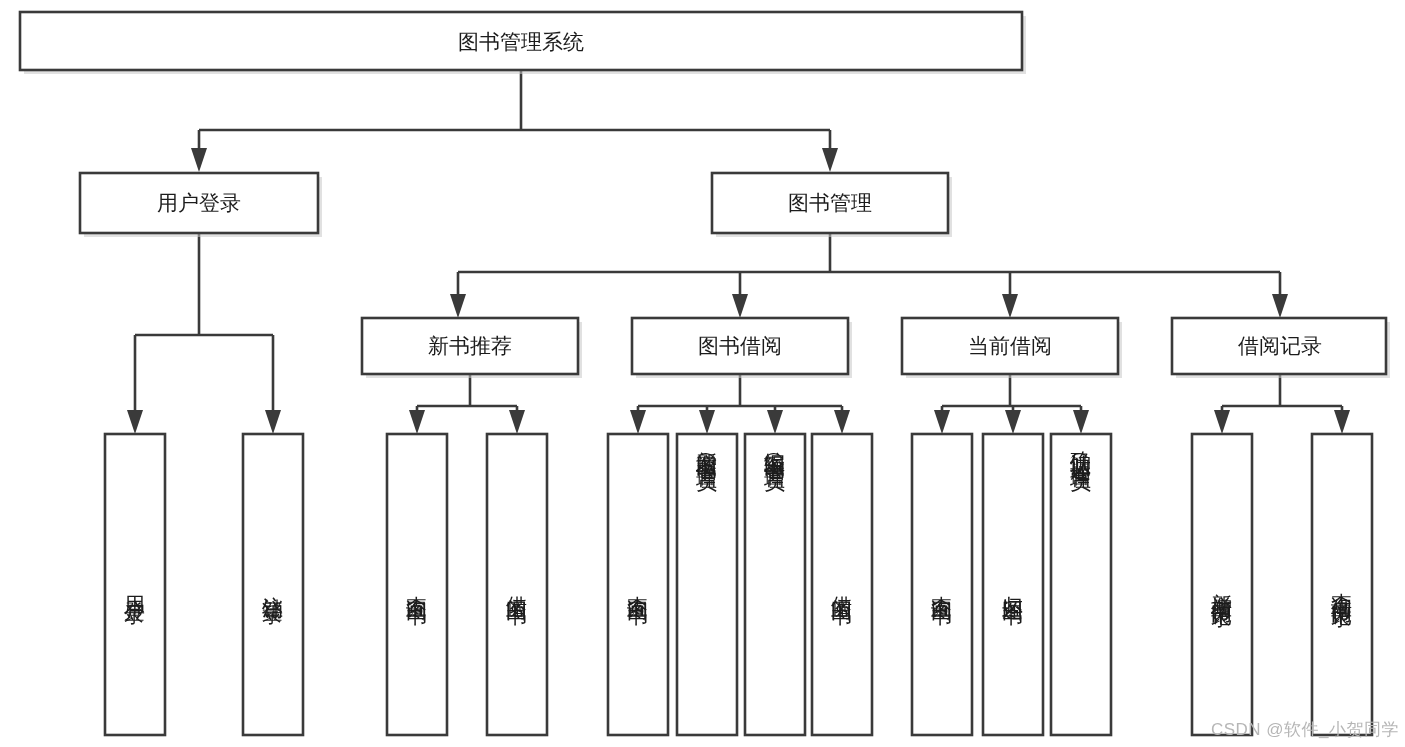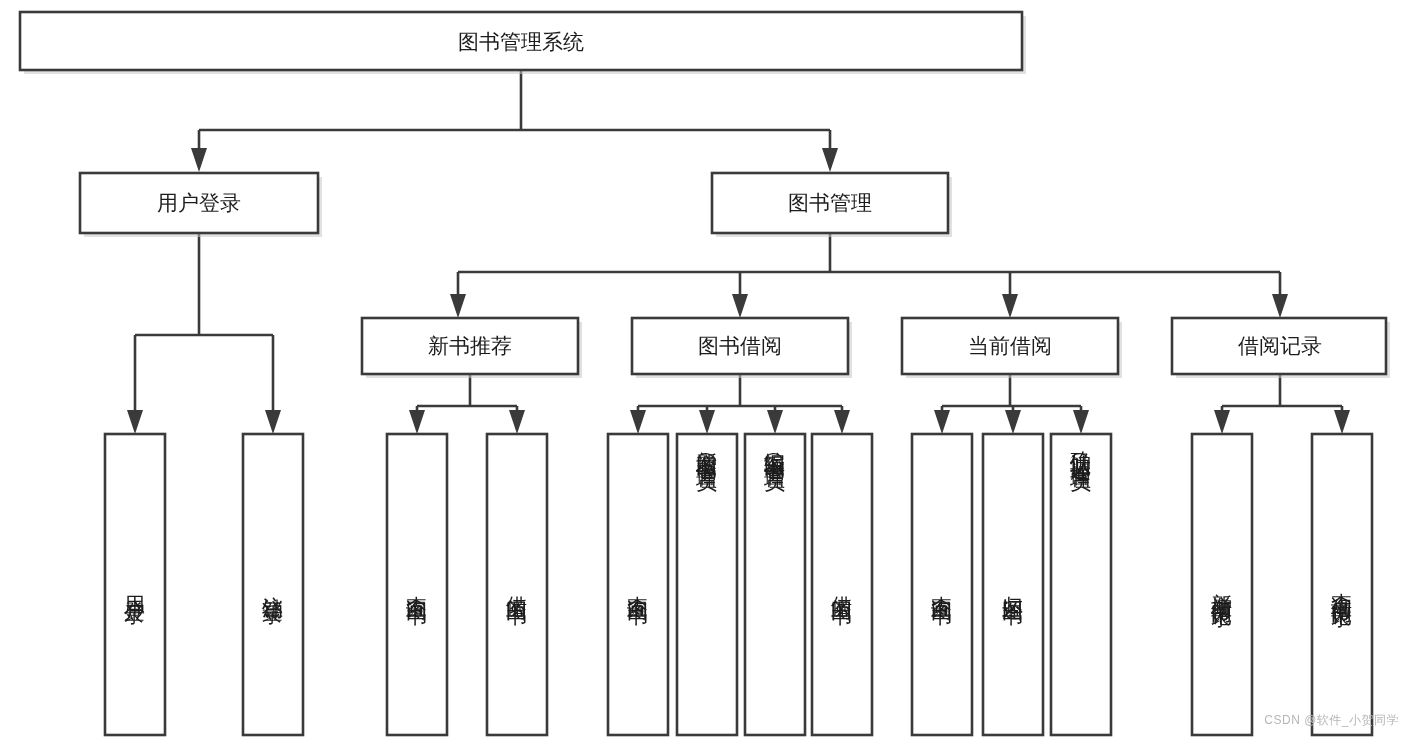--- a/index.html
+++ b/index.html
@@ -66,23 +66,23 @@
     font-family: "Liberation Sans", "DejaVu Sans", sans-serif;
     font-size: 21px;
     line-height: 1;
     color: #1c1c1c;
     letter-spacing: 3px;
     white-space: nowrap;
   }
   .watermark {
     position: absolute;
     right: 6px;
-    bottom: 18px;
-    font-family: "Liberation Sans", "DejaVu Sans", sans-serif;
-    font-size: 12px;
+    bottom: 6px;
+    font-family: "Liberation Sans", "DejaVu Sans", sans-serif;
+    font-size: 17px;
     color: #b6b6b6;
     letter-spacing: 0.5px;
     white-space: nowrap;
   }
 </style>
 </head>
 <body>
 
 <div id="diagram-root">
   <svg class="flow" viewBox="0 0 1405 747" xmlns="http://www.w3.org/2000/svg">

